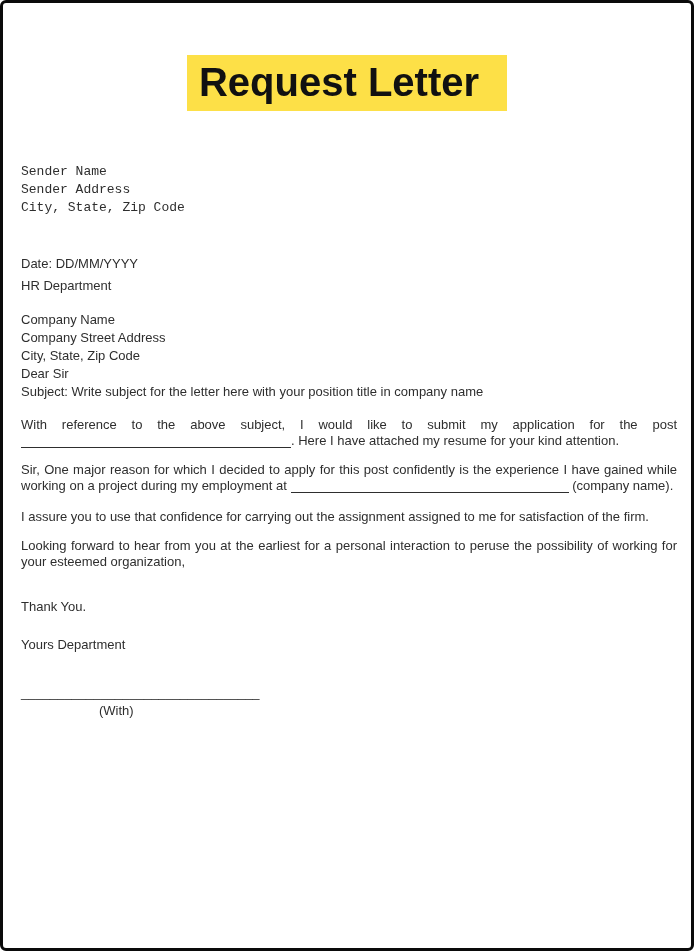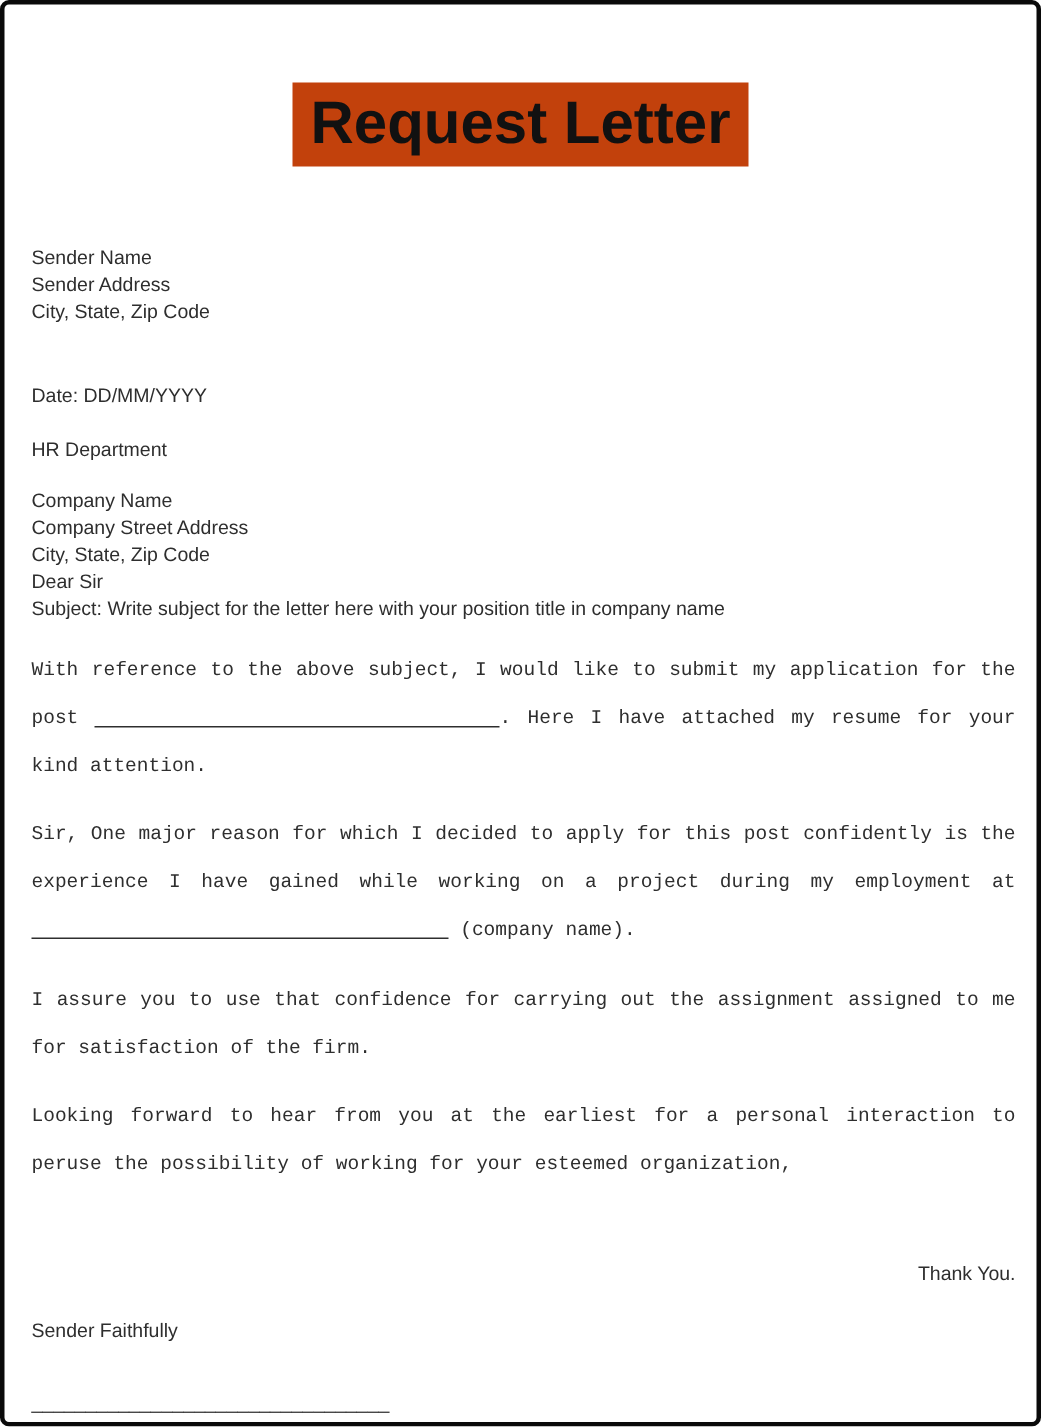--- a/index.html
+++ b/index.html
@@ -22,58 +22,57 @@
   }
   .content {
     padding: 0 14px 0 18px;
   }
   .title-wrap {
     margin-top: 52px;
     text-align: center;
   }
   .title-highlight {
     display: inline-block;
-    background: #c2410c;
-    padding: 5px 12px 7px 12px;
+    background: #fde047;
+    padding: 5px 28px 7px 12px;
   }
   .title-text {
     font-size: 40px;
     font-weight: bold;
     color: #111111;
     letter-spacing: 0px;
     line-height: 1.1;
     white-space: nowrap;
   }
   .line {
     line-height: 18px;
   }
-  .sender-block { margin-top: 52px; }
+  .sender-block { margin-top: 52px; font-family: Liberation Mono, monospace; }
   .date-line { margin-top: 38px; }
   .date-label { font-weight: normal; }
-  .hr-dept { margin-top: 18px; }
+  .hr-dept { margin-top: 4px; }
   .company-block { margin-top: 16px; }
   .subject-line { margin-top: 0; }
   .para {
     text-align: justify;
-    line-height: 32px;
-    font-family: Liberation Mono, monospace;
+    line-height: 16px;
   }
   .para1 { margin-top: 16px; }
   .para2 { margin-top: 0; }
   .para3 { margin-top: 15px; }
   .para4 { margin-top: 6px; }
   .blank {
     display: inline-block;
     height: 14px;
     border-bottom: 1px solid #2e2e2e;
     vertical-align: -3px;
   }
   .blank-post { width: 270px; }
   .blank-company { width: 278px; }
-  .thanks { margin-top: 48px; text-align: right; }
+  .thanks { margin-top: 28px; }
   .valediction { margin-top: 20px; }
   .signature-line {
     margin-top: 30px;
     line-height: 18px;
     letter-spacing: 0px;
     white-space: nowrap;
   }
   .name-caption {
     line-height: 18px;
     margin-left: 78px;
@@ -113,20 +112,20 @@
     <p class="para para1"><span>With reference to the above subject, I would like to submit my application for the post </span><span class="blank blank-post"></span><span>. Here I have attached my resume for your kind attention.</span></p>
 
     <p class="para para2"><span>Sir, One major reason for which I decided to apply for this post confidently is the experience I have gained while working on a project during my employment at </span><span class="blank blank-company"></span><span> (company name).</span></p>
 
     <p class="para para3">I assure you to use that confidence for carrying out the assignment assigned to me for satisfaction of the firm.</p>
 
     <p class="para para4">Looking forward to hear from you at the earliest for a personal interaction to peruse the possibility of working for your esteemed organization,</p>
 
     <div class="line thanks">Thank You.</div>
 
-    <div class="line valediction">Sender Faithfully</div>
+    <div class="line valediction">Yours Department</div>
 
     <div class="signature-line">_________________________________</div>
 
     <div class="name-caption">(With)</div>
 
   </div>
 </div>
 
 </body></html>

